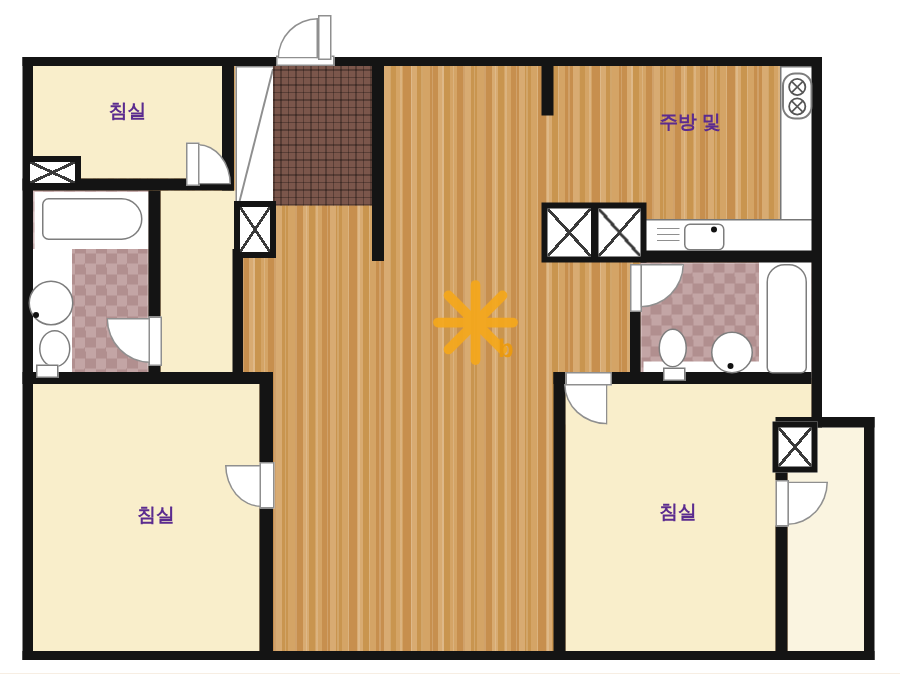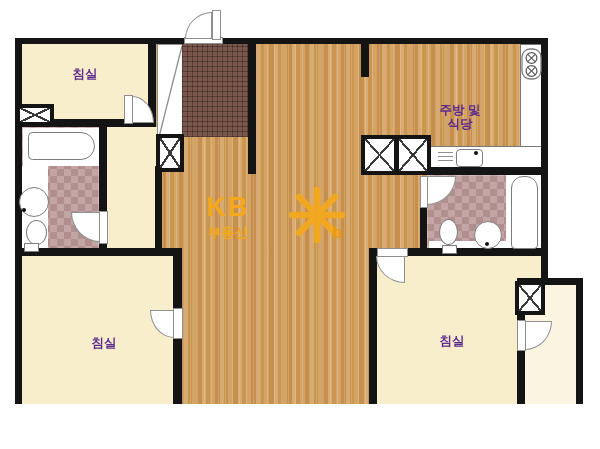--- a/index.html
+++ b/index.html
@@ -1,16 +1,16 @@
 <!DOCTYPE html>
 <html><head>
 <meta charset="utf-8">
 <style>
   html,body{margin:0;padding:0;background:#fff;}
-  #plan{position:relative;width:600px;height:404px;background:#fff;overflow:hidden;
+  #plan{position:relative;width:600px;height:449px;background:#fff;overflow:hidden;
         font-family:"Liberation Sans",sans-serif;}
   .wall{position:absolute;background:#141414;}
   .room{position:absolute;}
   .cream{background:#f9eecb;}
   .cream-light{background:#faf4e0;}
   .white{background:#fff;}
   .wood{background-color:#d0a169;background-image:
      repeating-linear-gradient(90deg, rgba(255,255,255,.16) 0 1px, rgba(255,255,255,0) 1px 7px),
      repeating-linear-gradient(90deg,#d8ab72 0 4px,#c9954f 4px 8px,#d4a466 8px 13px,#c78f4e 13px 18px);}
   .tile-bath{background:repeating-conic-gradient(#b18f8f 0 90deg,#c3a5a5 0 180deg) 0 0/14px 14px,#b99a9a;
@@ -145,35 +145,30 @@
 
   <div class="fix" style="left:511px;top:176px;width:25px;height:71px;border-radius:12px 12px 4px 4px;"></div>
   <div class="fix" style="left:439px;top:219px;width:17px;height:24px;border-radius:50%;"></div>
   <div class="fix" style="left:442px;top:245px;width:13px;height:7px;"></div>
   <div class="fix" style="left:474px;top:221px;width:26px;height:26px;border-radius:50%;"></div>
   <div class="dot" style="left:485px;top:242px;width:4px;height:4px;"></div>
 
   <div class="rlabel" style="left:45px;top:67px;width:80px;">
     <span>침실</span>
   </div>
-  <div class="rlabel" style="left:405px;top:74px;width:110px;margin-top:29px;">
+  <div class="rlabel" style="left:405px;top:74px;width:110px;">
     <div>주방 및</div>
-    <div>식당</div>
   </div>
   <div class="rlabel" style="left:64px;top:336px;width:80px;">
     <span>침실</span>
   </div>
   <div class="rlabel" style="left:412px;top:334px;width:80px;">
     <span>침실</span>
   </div>
 
-  <div class="wm" style="left:190px;top:194px;width:76px;">
-    <div class="brand">KB</div>
-    <div class="sub">부동산</div>
-  </div>
   <svg style="position:absolute;left:286px;top:184px;opacity:.92;" width="64" height="64">
     <line x1="31" y1="6" x2="31" y2="56" stroke="#f5a81c" stroke-width="6.5" stroke-linecap="round"></line>
     <line x1="6" y1="31" x2="56" y2="31" stroke="#f5a81c" stroke-width="6.5" stroke-linecap="round"></line>
     <line x1="13" y1="13" x2="49" y2="49" stroke="#f5a81c" stroke-width="6.5" stroke-linecap="round"></line>
     <line x1="49" y1="13" x2="13" y2="49" stroke="#f5a81c" stroke-width="6.5" stroke-linecap="round"></line>
     <text x="46" y="54" font-size="17" font-weight="bold" fill="#ec9a0c" font-family="Liberation Sans, sans-serif">b</text>
   </svg>
 
 </div>
 

